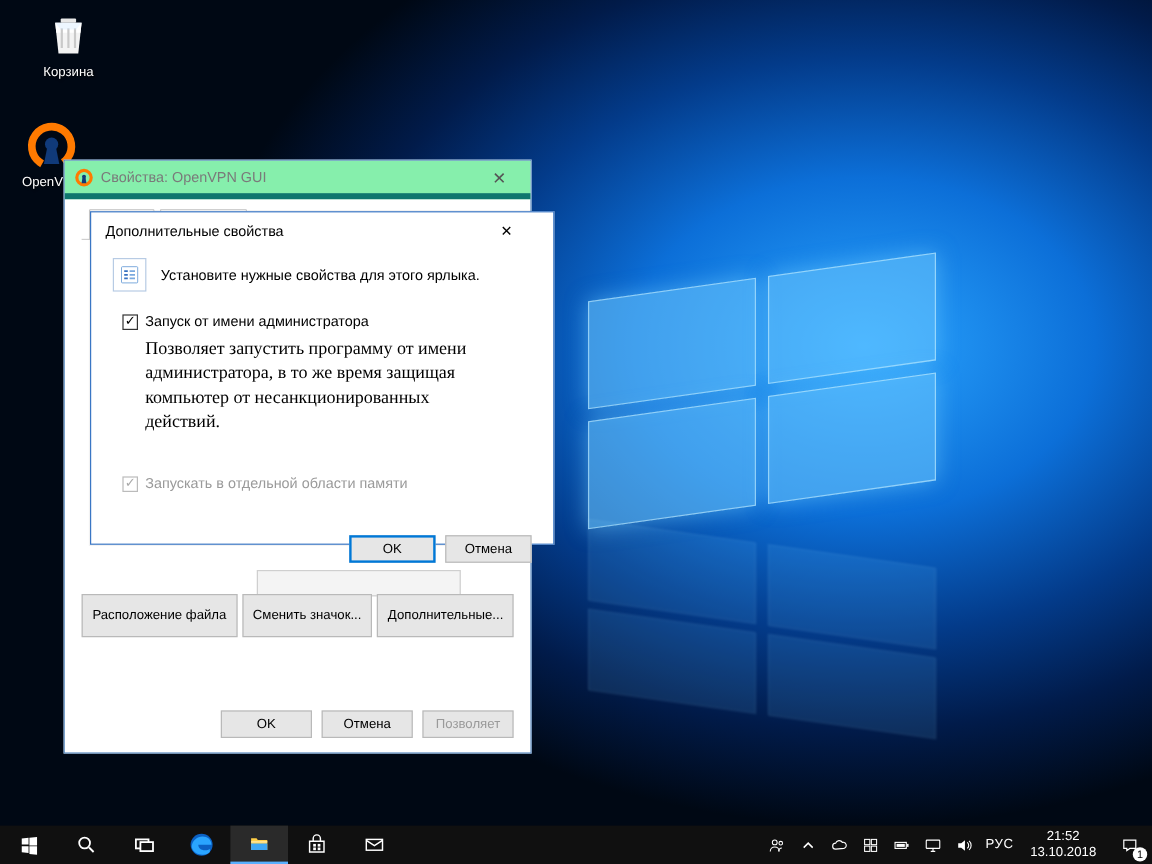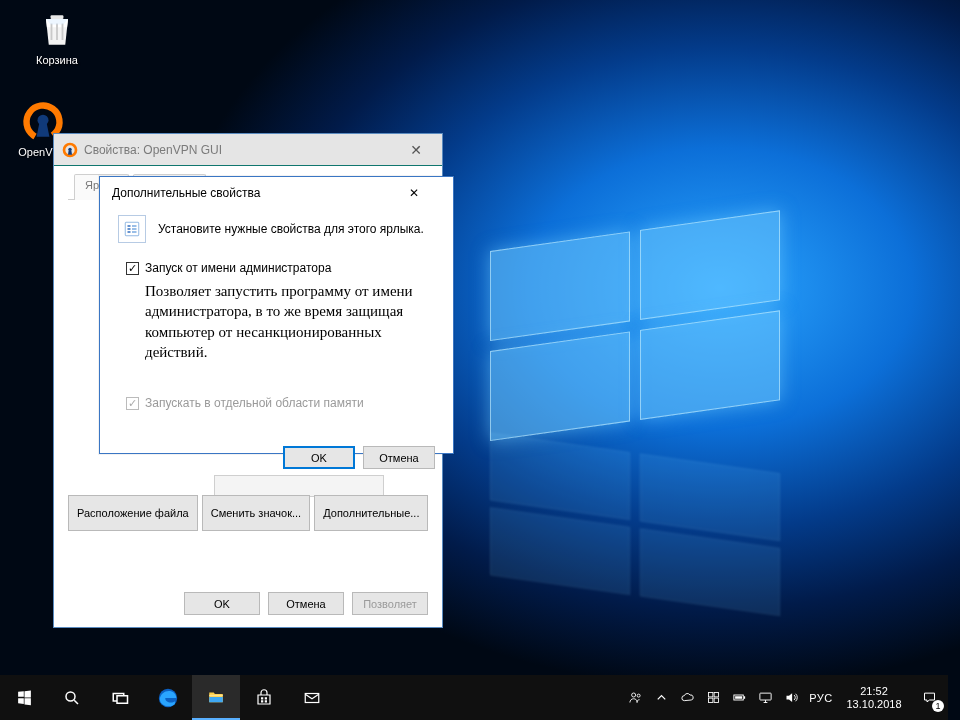--- a/index.html
+++ b/index.html
@@ -26,38 +26,38 @@
   .di-recycle { left:22px; top:8px; }
   .di-vpn     { left:8px; top:100px; }
   .di-recycle .ico, .di-vpn .ico { width:44px; height:44px; margin:0 auto 2px; display:flex; align-items:center; justify-content:center; }
   svg { display:block; }
 
   
   .win-parent {
     position:absolute; left:53px; top:133px; width:390px; height:495px;
     background:#fff; border:1px solid #5a8bc0; font-size:12px; color:#202020;
   }
-  .win-parent .titlebar { height:32px; display:flex; align-items:center; gap:6px; padding:0 6px 0 8px; background:#e5e5e5; color:#7a7a7a; border-bottom:1px solid #0f766e; }
+  .win-parent .titlebar { height:32px; display:flex; align-items:center; gap:6px; padding:0 6px 0 8px; background:#86efac; color:#7a7a7a; border-bottom:5px solid #0f766e; }
   .titlebar .title { flex:1; font-size:12px; }
   .titlebar .closebtn { width:40px; height:24px; display:flex; align-items:center; justify-content:center; color:#555; font-size:14px; }
   .body-area { position:relative; padding:8px 14px; height:calc(100% - 32px); }
   .tab-strip { height:26px; border-bottom:1px solid #cfcfcf; display:flex; gap:4px; padding-left:6px; }
   .tab-strip .tab { height:26px; padding:4px 10px 0; border:1px solid #cfcfcf; border-bottom:none; background:#fafafa; border-radius:2px 2px 0 0; font-size:11px; color:#777; }
   .lower-btn-row { position:absolute; left:14px; right:14px; bottom:96px; display:flex; gap:4px; }
   .lower-btn-row button { flex:0 0 auto; height:36px; padding:0 8px; font-size:11px; background:#e6e6e6; border:1px solid #b9b9b9; color:#000; }
   .ghost-btn { position:absolute; left:160px; right:58px; bottom:130px; height:22px; border:1px solid #cfcfcf; background:#f4f4f4; }
   .footer-btns { position:absolute; right:14px; bottom:12px; display:flex; gap:8px; }
   .footer-btns button { width:76px; height:23px; background:#e6e6e6; border:1px solid #b9b9b9; font-size:11px; }
   .footer-btns button.disabled { color:#9a9a9a; }
 
   
   .win-child {
-    position:absolute; left:75px; top:176px; width:355px; height:278px;
+    position:absolute; left:75px; top:176px; width:387px; height:278px;
     background:#fff; border:1px solid #3a76c4; box-shadow:0 0 0 1px rgba(0,0,0,.05);
-    font-size:12px; color:#000;margin-left:24px;
+    font-size:12px; color:#000;
   }
   .win-child .ctitle { height:32px; display:flex; align-items:center; padding:0 6px 0 12px; }
   .win-child .ctitle span { flex:1; font-size:12px; color:#000; }
   .win-child .ctitle .xbtn { width:38px; height:26px; display:flex; align-items:center; justify-content:center; font-size:15px; font-weight:500; }
   .win-child .inner { padding:6px 18px 12px; }
   .hdr-row { display:flex; align-items:center; gap:12px; margin-bottom:18px; }
   .hdr-ico { width:28px; height:28px; border:1px solid #b7cbe4; background:#fff; display:flex; align-items:center; justify-content:center; }
   .hdr-ico svg{width:18px;height:18px;}
   .chk-row { display:flex; align-items:center; gap:6px; margin-left:8px; margin-bottom:6px; }
   .chk { width:13px; height:13px; border:1px solid #333; background:#fff; display:inline-flex; align-items:center; justify-content:center; margin-top:1px; flex:none; }
@@ -65,21 +65,21 @@
   .chk.disabled { border-color:#bbb; }
   .chk.disabled.checked::after { color:#aaa; }
   .desc { margin:2px 0 0 27px; font-size:15px; color:#000; line-height:1.35; max-width:300px;font-family:Liberation Serif, serif; }
   .sep { height:34px; }
   .disabled-text { color:#9a9a9a; }
   .child-footer { display:flex; gap:8px; justify-content:flex-end; margin-top:36px; }
   .child-footer button { width:72px; height:23px; font-size:11px; background:#e6e6e6; border:1px solid #b9b9b9; }
   .child-footer button.primary { border:2px solid #0078d7; background:#e6e6e6; }
 
   
-  .taskbar { position:absolute; left:0; right:12px; bottom:0; height:45px; background:#101010; display:flex; align-items:stretch; color:#fff; font-size:11px; }
+  .taskbar { position:absolute; left:0; right:0; bottom:0; height:32px; background:#101010; display:flex; align-items:stretch; color:#fff; font-size:11px; }
   .tb-btn { width:48px; display:flex; align-items:center; justify-content:center; }
   .tb-btn svg { width:18px; height:18px; }
   .tb-btn.active { background:#2a2a2a; border-bottom:2px solid #59b0ff; }
   .tb-btn.edge svg{width:22px;height:22px;}
   .tray { margin-left:auto; display:flex; align-items:center; gap:0; }
   .tray .titem { width:26px; height:40px; display:flex; align-items:center; justify-content:center; }
   .tray .titem svg{width:15px;height:15px;}
   .tray .lang { width:34px; font-size:11px; letter-spacing:.5px; }
   .tray .clock { width:70px; display:flex; flex-direction:column; align-items:center; justify-content:center; line-height:1.15; }
   .tray .notif { width:38px; }

